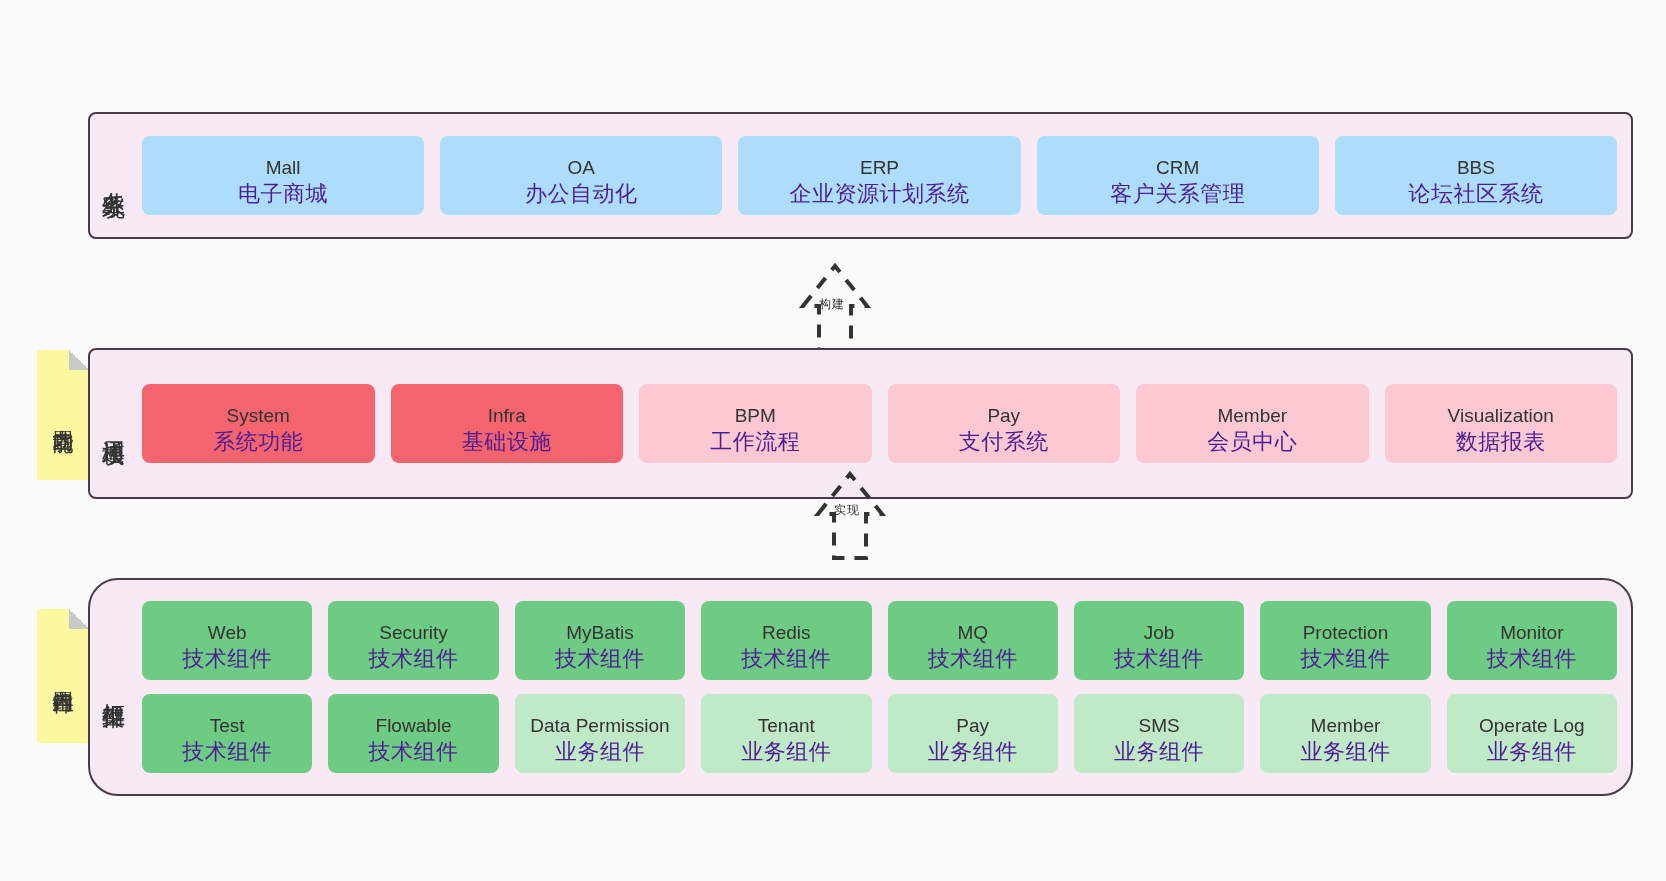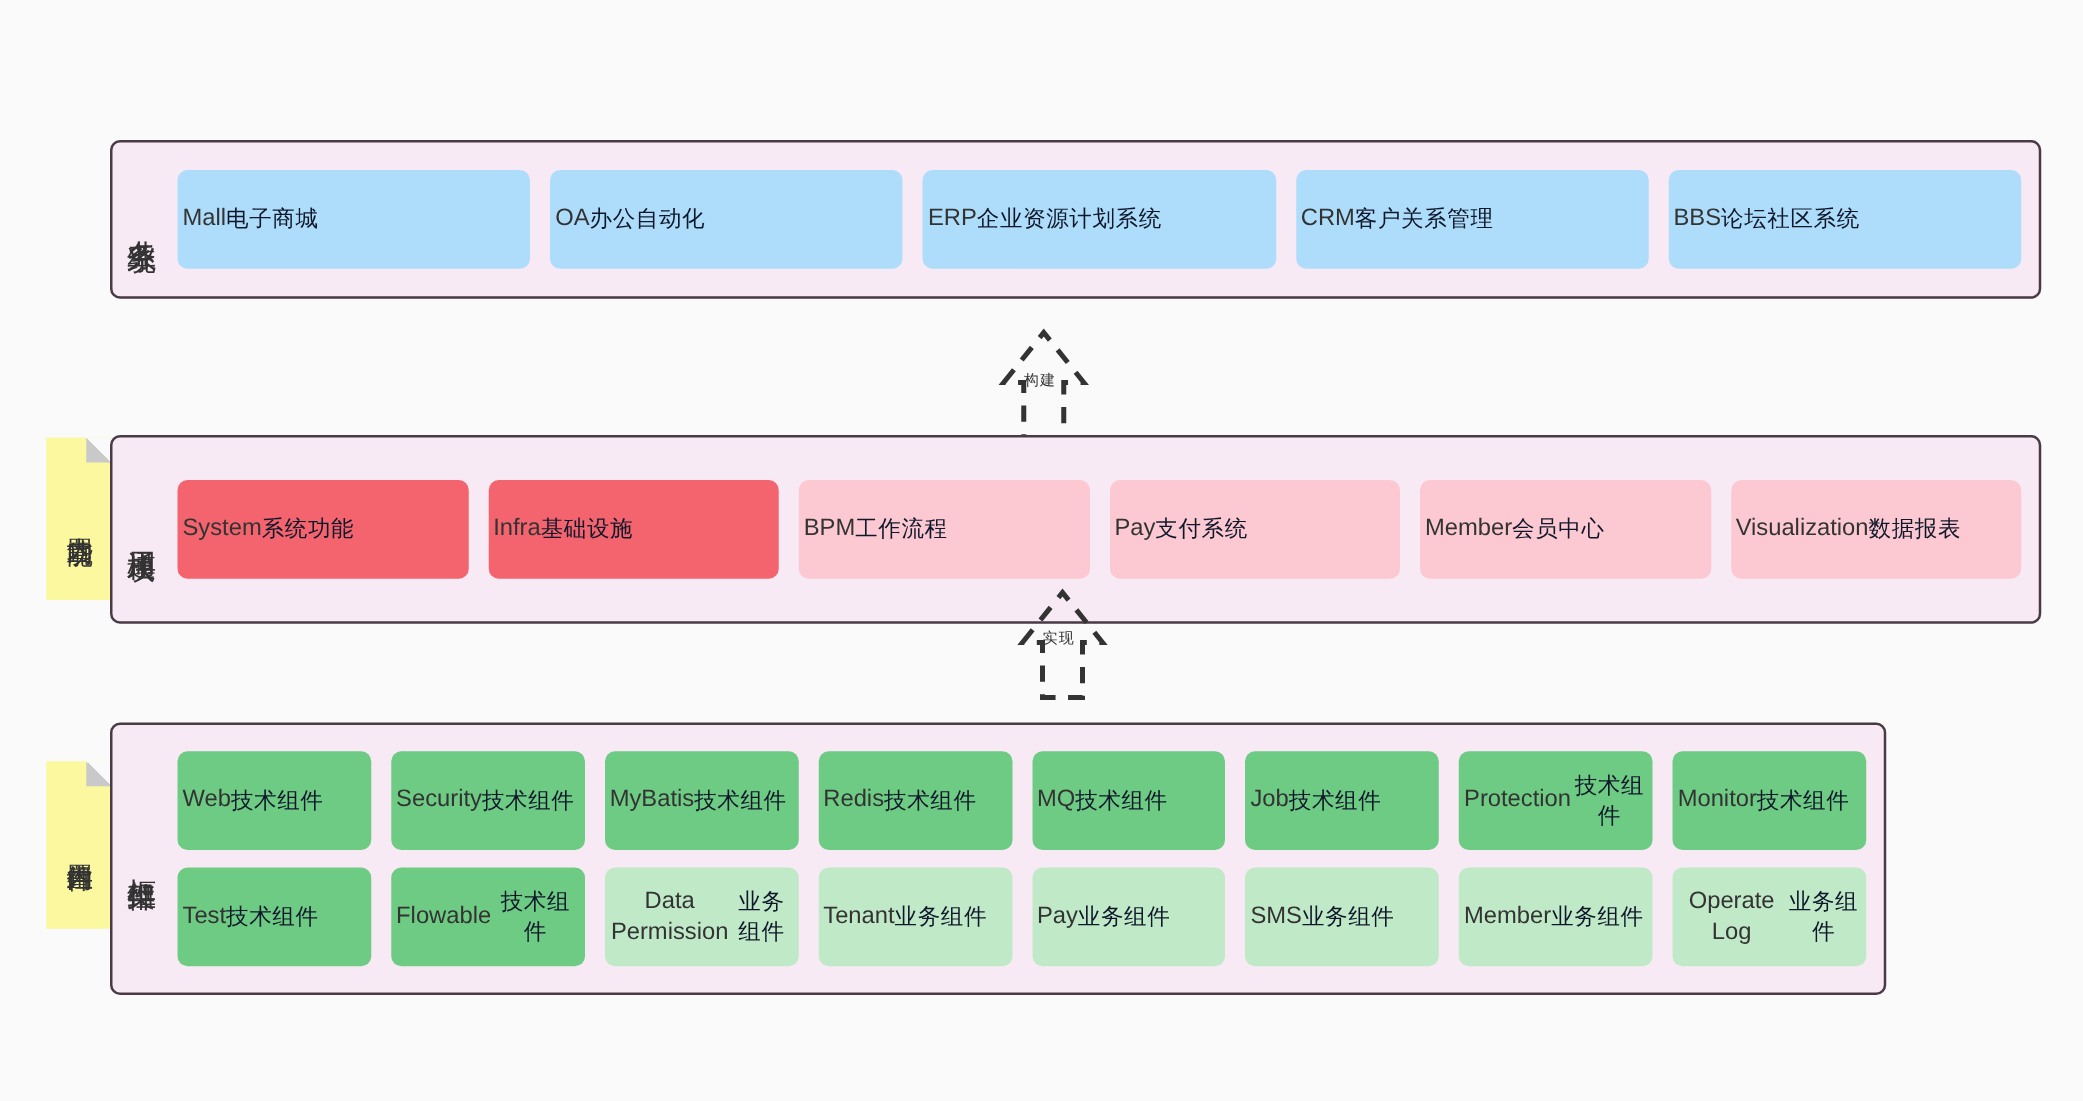--- a/index.html
+++ b/index.html
@@ -62,51 +62,51 @@
     display: flex;
     gap: 16px;
     align-items: stretch;
   }
 
   .card {
     flex: 1 1 0;
     min-width: 0;
     border-radius: 8px;
     display: flex;
-    flex-direction: row;
+    flex-direction: column;
     align-items: center;
-    justify-content: flex-start;
+    justify-content: flex-end;
     text-align: center;
     padding: 6px 4px;
     box-sizing: border-box;
     line-height: 1.3;
   }
   .card .en {
     font-size: 19px;
     color: #333333;
     white-space: normal;
   }
   .card .cn {
-    font-size: 18px;
-    color: #0f172a;
+    font-size: 22px;
+    color: #4c1d95;
     letter-spacing: 0.5px;
   }
 
   
   #layer-business { left: 88px; top: 112px; width: 1545px; height: 127px; }
   #layer-business .card { background: #aeddfb; height: 79px; }
 
   
   #layer-modules { left: 88px; top: 348px; width: 1545px; height: 151px; }
   #layer-modules .card { height: 79px; }
   .c-red   { background: #f4646e; }
   .c-pink  { background: #fcc9d2; }
 
   
-  #layer-framework { left: 88px; top: 578px; width: 1421px; height: 218px; }
+  #layer-framework { left: 88px; top: 578px; width: 1545px; height: 218px; border-radius: 30px; }
   #layer-framework .card { height: 79px; }
   .c-green       { background: #6ecb84; }
   .c-green-light { background: #c0e9c8; }
 
   
   .note {
     position: absolute;
     background: #fbf8a0;
     width: 52px;
     display: flex;

